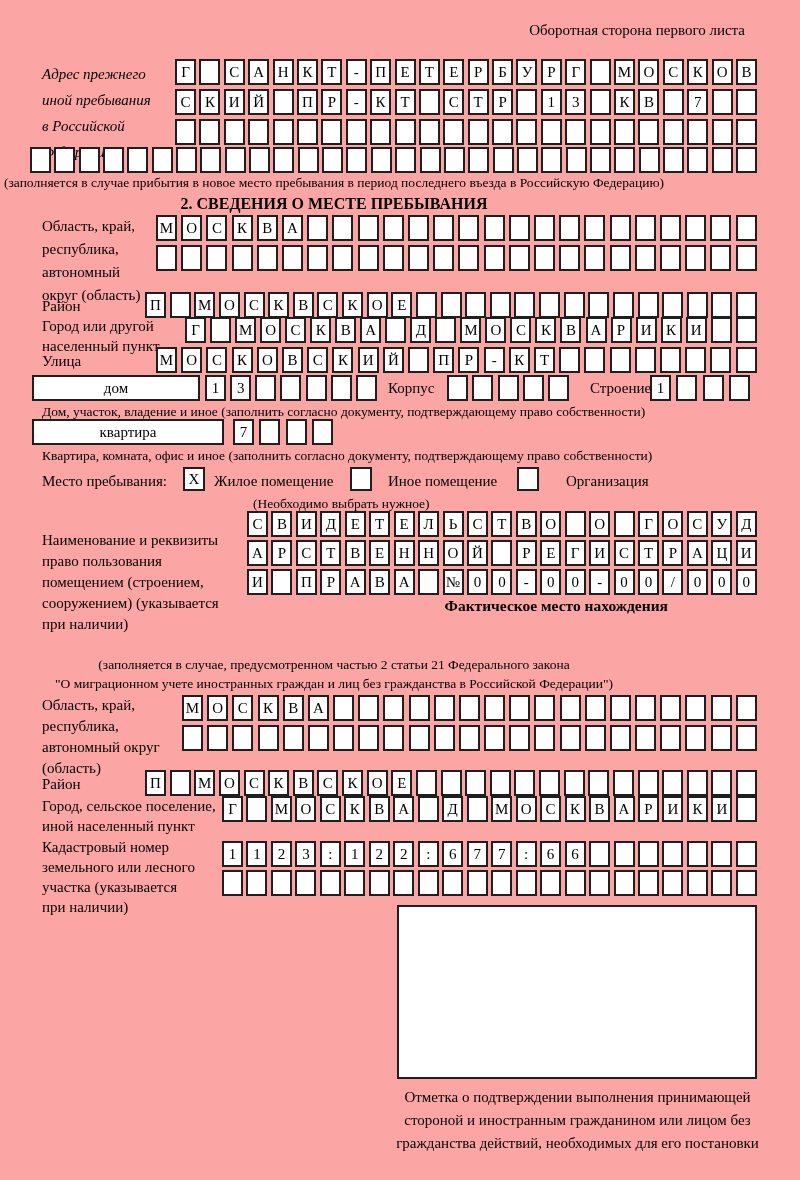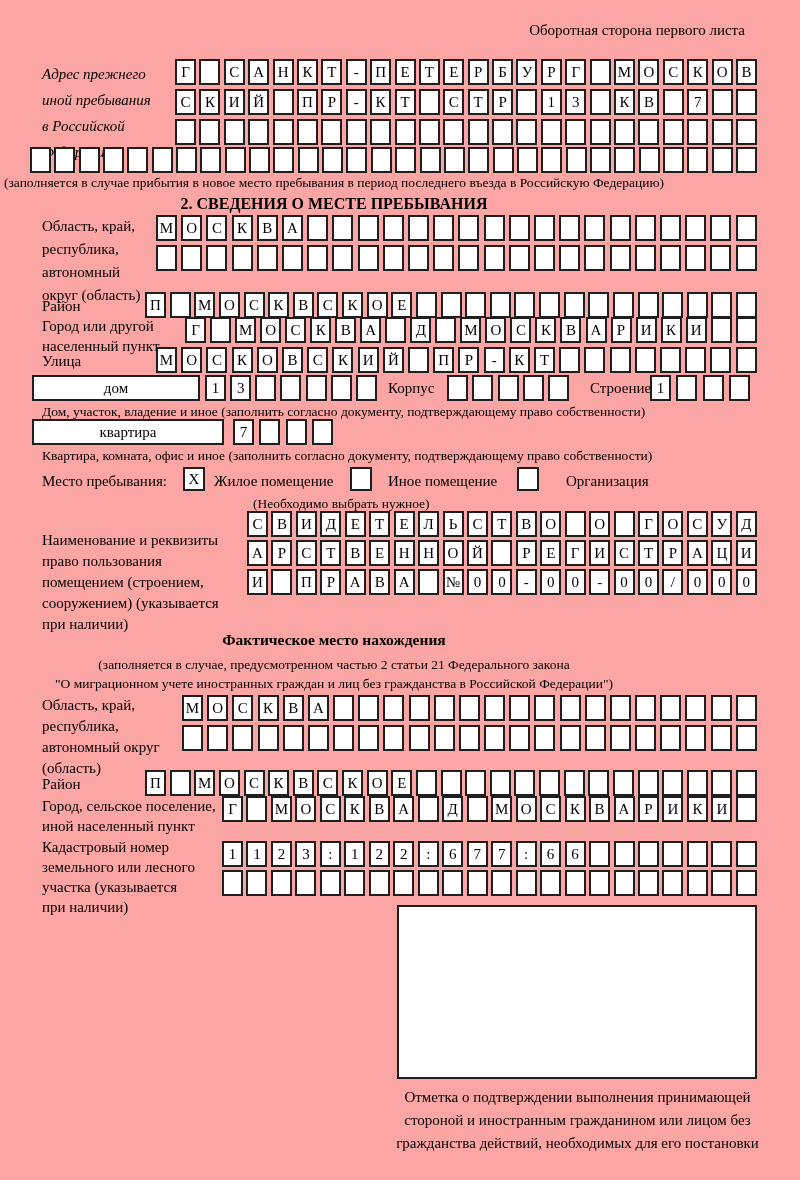--- a/index.html
+++ b/index.html
@@ -430,21 +430,21 @@
       <span class="cell">0</span>
       <span class="cell">-</span>
       <span class="cell">0</span>
       <span class="cell">0</span>
       <span class="cell">/</span>
       <span class="cell">0</span>
       <span class="cell">0</span>
       <span class="cell">0</span>
     </div>
 
-  <div class="abs hdr2 center" style="top:631px;">Фактическое место нахождения</div>
+  <div class="abs hdr2 center" style="top:597px;text-align:right;">Фактическое место нахождения</div>
   <div class="abs cap center" style="top:657px;">(заполняется в случае, предусмотренном частью 2 статьи 21 Федерального закона</div>
   <div class="abs cap center" style="top:676px;">"О миграционном учете иностранных граждан и лиц без гражданства в Российской Федерации")</div>
 
   <div class="abs lines lh21" style="left:42px; top:695px;">
       <div class="lbl-line">Область, край,</div>
       <div class="lbl-line">республика,</div>
       <div class="lbl-line">автономный округ</div>
       <div class="lbl-line">(область)</div>
     </div>
   <div class="boxrow" style="left:182px; top:695px; width:575px;">

